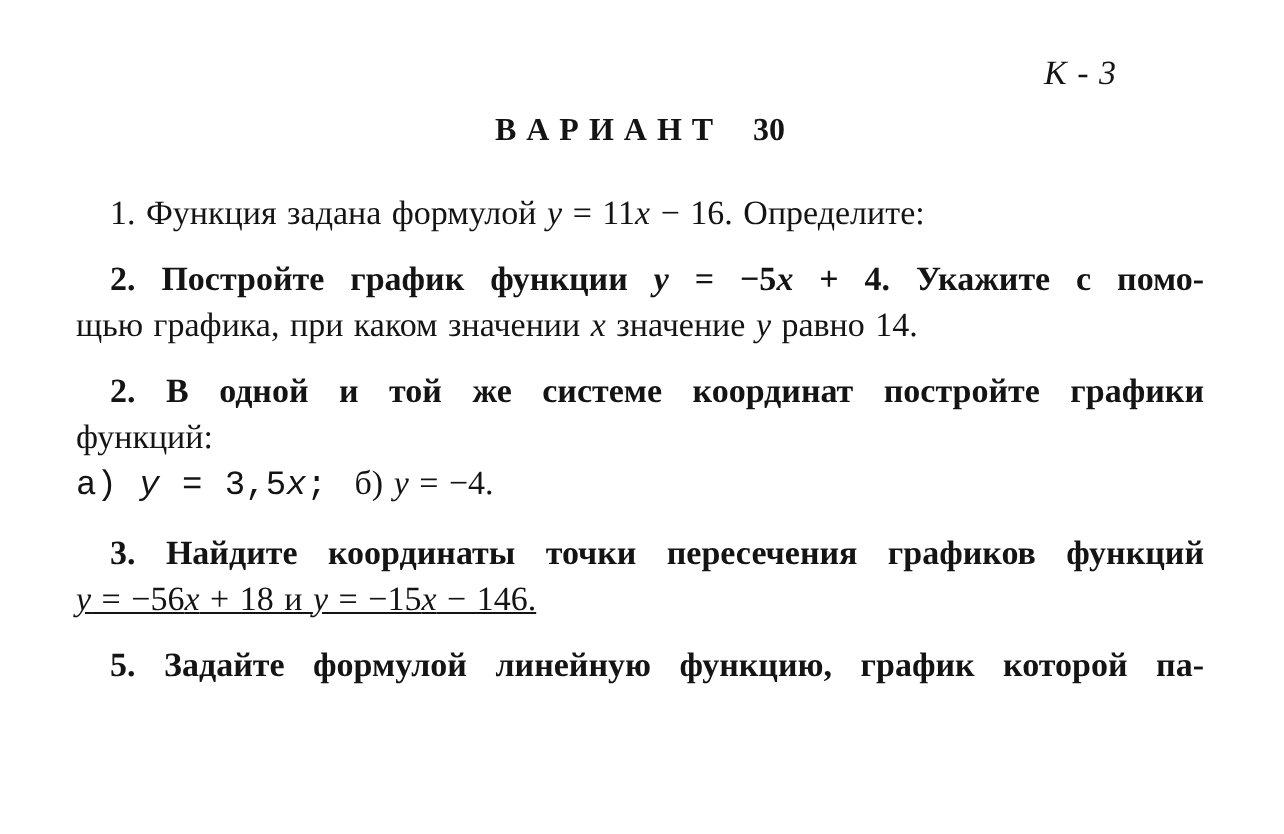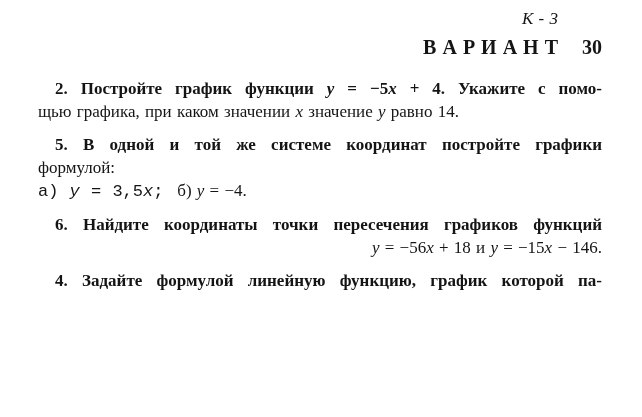--- a/index.html
+++ b/index.html
@@ -8,73 +8,75 @@
     width: 642px;
     height: 326px;
     box-sizing: border-box;
     padding: 7px 40px 0 38px;
     background: #ffffff;
     color: #141414;
     font-family: "Liberation Serif", "DejaVu Serif", serif;
     font-size: 17px;
     overflow: hidden;
     word-spacing: 1px;
+    margin-top: 18px;
   }
   .corner {
     text-align: right;
     font-style: italic;
     font-size: 17px;
     line-height: 23px;
     margin-right: 44px;
   }
   .title {
-    text-align: right;
+    text-align: center;
     font-weight: bold;
-    font-size: 20px;
+    font-size: 16px;
     line-height: 23px;
     margin-top: 6px;
     white-space: pre;
   }
   .problem { margin-top: 10px; }
   .problem.first { margin-top: 18px; }
   .line { line-height: 23px; }
   .line.indent { text-indent: 17px; }
   .line.just { text-align: justify; text-align-last: justify; font-weight: bold; }
-  .line.center { text-align: right; text-indent: 0; }
+  .line.center { text-align: left; text-indent: 0; text-decoration: underline; }
   .col-a { display: inline-block; width: 134px; font-family: Liberation Mono, monospace; }
   .mathline i, .line i { font-style: italic; }
 </style>
 </head>
 <body>
 
 <div class="page">
 
   <div class="corner">К - 3</div>
 
   <div class="title">В А Р И А Н Т    30</div>
 
   <div class="problem first">
+    <div class="line indent mathline">1. Функция задана формулой <i>y</i> = 11<i>x</i> − 16. Определите:</div>
   </div>
 
   <div class="problem">
     <div class="line indent just mathline">2. Постройте график функции <i>y</i> = −5<i>x</i> + 4. Укажите с помо-</div>
     <div class="line mathline">щью графика, при каком значении <i>x</i> значение <i>y</i> равно 14.</div>
   </div>
 
   <div class="problem">
-    <div class="line indent just mathline">5. В одной и той же системе координат постройте графики</div>
-    <div class="line mathline">формулой:</div>
+    <div class="line indent just mathline">2. В одной и той же системе координат постройте графики</div>
+    <div class="line mathline">функций:</div>
     <div class="line">
       <span class="col-a mathline">а) <i>y</i> = 3,5<i>x</i>;</span>
       <span class="mathline">б) <i>y</i> = −4.</span>
     </div>
   </div>
 
   <div class="problem">
-    <div class="line indent just mathline">6. Найдите координаты точки пересечения графиков функций</div>
+    <div class="line indent just mathline">3. Найдите координаты точки пересечения графиков функций</div>
     <div class="line center mathline"><i>y</i> = −56<i>x</i> + 18 и <i>y</i> = −15<i>x</i> − 146.</div>
   </div>
 
   <div class="problem">
-    <div class="line indent just mathline">4. Задайте формулой линейную функцию, график которой па-</div>
+    <div class="line indent just mathline">5. Задайте формулой линейную функцию, график которой па-</div>
   </div>
 
 </div>
 
 </body></html>

